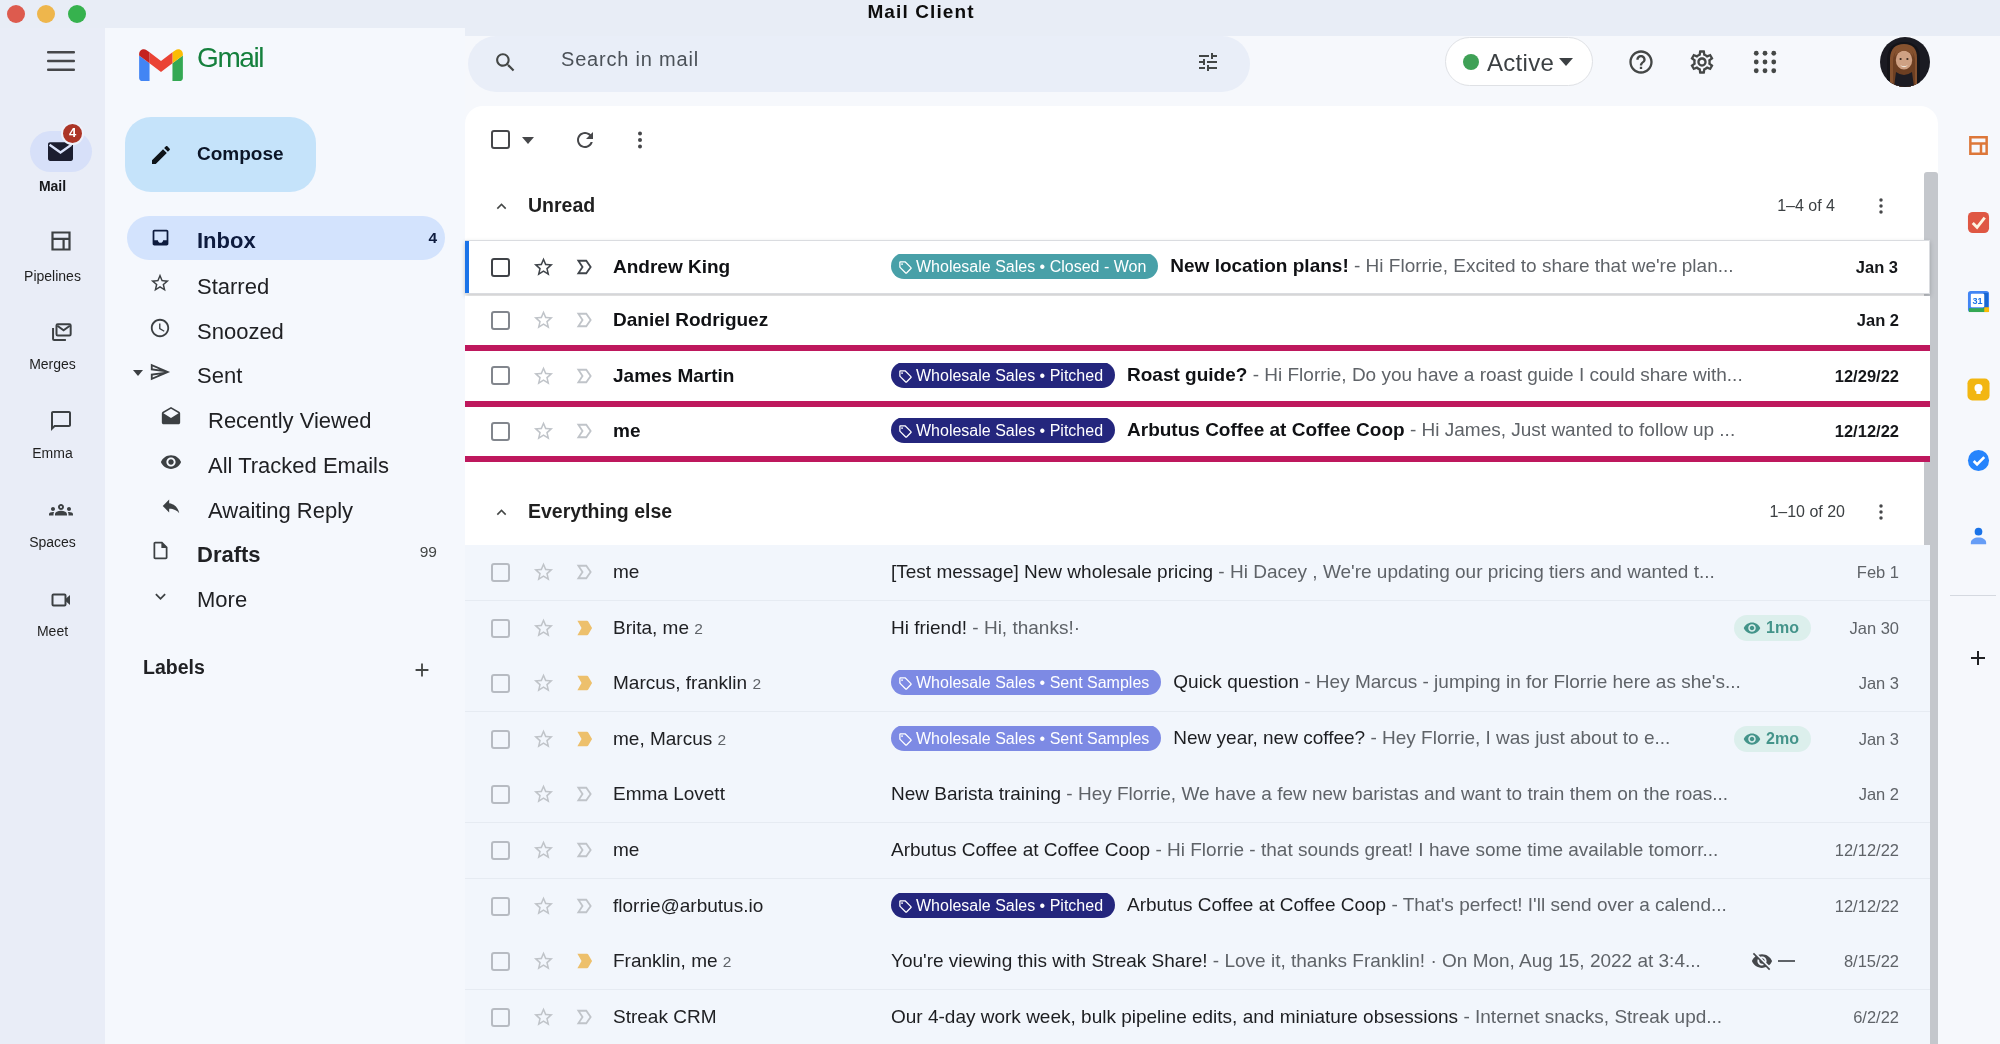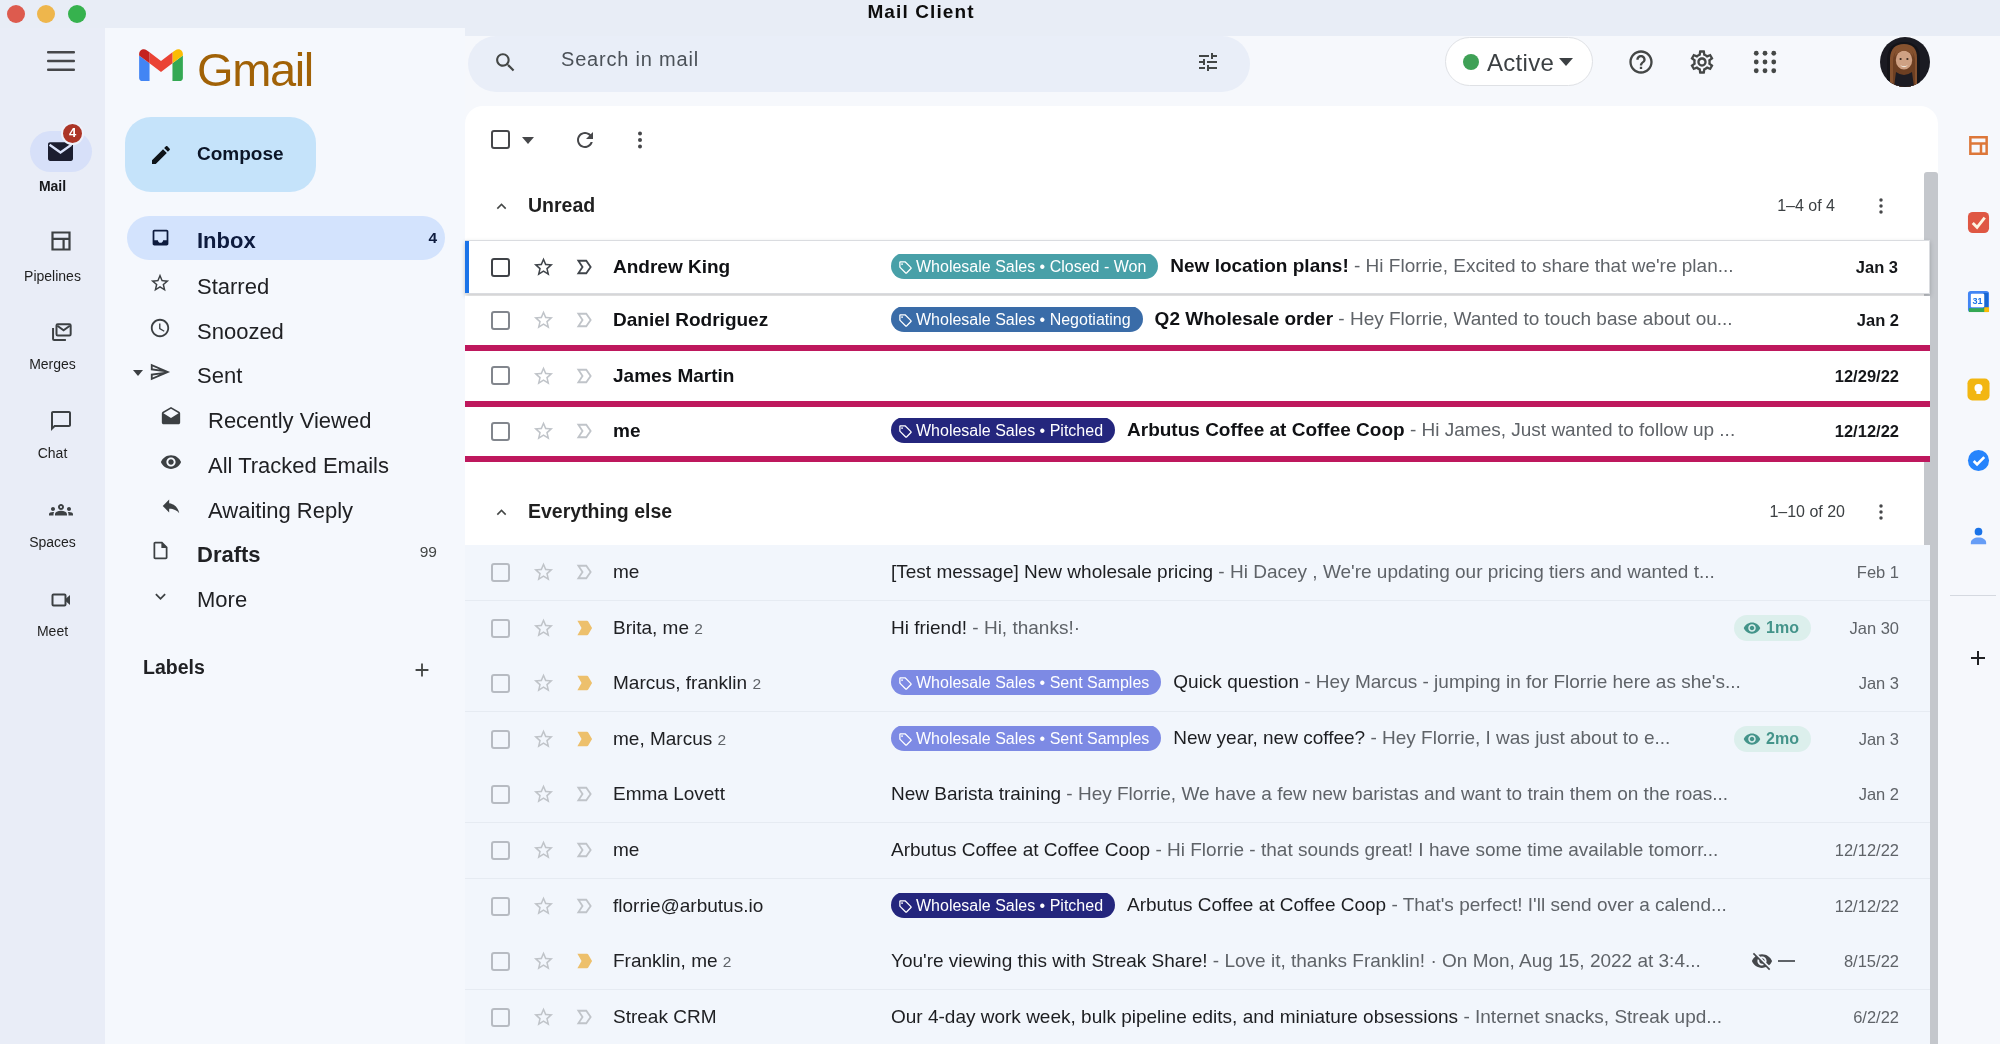--- a/index.html
+++ b/index.html
@@ -92,21 +92,21 @@
       <rect x="7.2" y="3.2" width="13.6" height="10.8" rx="1.2"></rect>
       <path d="M8 4.6l6 4.4 6-4.4"></path>
       <path d="M3.9 6.8v10.4c0 .55.45 1 1 1h11.3"></path>
     </g>
   </svg>
 <div class="rail-label" style="top:356px;">Merges</div>
 
 <svg class="ricon" style="top:409px;" width="24" height="24" viewBox="0 0 24 24">
     <path fill="#3c4043" d="M20 2H4c-1.1 0-1.99.9-1.99 2L2 22l4-4h14c1.1 0 2-.9 2-2V4c0-1.1-.9-2-2-2zm0 14H5.17L4 17.17V4h16v12z"></path>
   </svg>
-<div class="rail-label" style="top:445px;">Chat</div>
+<div class="rail-label" style="top:445px;">Emma</div>
 
 <svg class="ricon" style="top:498px;" width="24" height="24" viewBox="0 0 24 24">
     <path fill="#3c4043" d="M12 12.75c1.63 0 3.07.39 4.24.9 1.08.48 1.76 1.56 1.76 2.73V17.5H6v-1.11c0-1.18.68-2.26 1.76-2.73 1.17-.52 2.61-.91 4.24-.91zM4 13c1.1 0 2-.9 2-2s-.9-2-2-2-2 .9-2 2 .9 2 2 2zm1.13 1.1c-.37-.06-.74-.1-1.13-.1-.99 0-1.93.21-2.78.58C.48 14.9 0 15.62 0 16.43v1.07h4.5v-1.11c0-.83.23-1.61.63-2.29zM20 13c1.1 0 2-.9 2-2s-.9-2-2-2-2 .9-2 2 .9 2 2 2zm4 3.43c0-.81-.48-1.53-1.22-1.85-.85-.37-1.79-.58-2.78-.58-.39 0-.76.04-1.13.1.4.68.63 1.46.63 2.29v1.11H24v-1.07zM12 6c1.66 0 3 1.34 3 3s-1.34 3-3 3-3-1.34-3-3 1.34-3 3-3zm0 2c-.55 0-1 .45-1 1s.45 1 1 1 1-.45 1-1-.45-1-1-1z"></path>
   </svg>
 <div class="rail-label" style="top:534px;">Spaces</div>
 
 <svg class="ricon" style="top:588px;" width="24" height="24" viewBox="0 0 24 24">
     <path fill="none" stroke="#3c4043" stroke-width="2" d="M4.5 6.5h11a1 1 0 0 1 1 1v9a1 1 0 0 1-1 1h-11a1 1 0 0 1-1-1v-9a1 1 0 0 1 1-1z"></path>
     <path fill="#3c4043" d="M16.5 11l4.5-4v10l-4.5-4z"></path>
   </svg>
@@ -114,21 +114,21 @@
 
 <div id="drawer"></div>
 
 <svg class="abs" style="left:139px; top:46px;" width="44" height="35" viewBox="0 0 87.5 70">
 <path fill="#4285f4" d="M6.25 70h14.58V34.58L0 18.96v44.79C0 67.2 2.8 70 6.25 70z"></path>
 <path fill="#34a853" d="M66.67 70h14.58c3.46 0 6.25-2.8 6.25-6.25V18.96L66.67 34.58z"></path>
 <path fill="#fbbc04" d="M66.67 12.71v21.87L87.5 18.96v-3.12c0-7.73-8.82-12.14-15-7.5z"></path>
 <path fill="#ea4335" d="M20.83 34.58V12.71L43.75 29.9 66.67 12.71v21.87L43.75 51.77z"></path>
 <path fill="#c5221f" d="M0 15.83v3.12l20.83 15.62V12.71L15 8.33C8.82 3.7 0 8.1 0 15.83z"></path>
 </svg>
-<div class="abs" style="left:197px; top:42px; font-size:47px; color:#a16207; letter-spacing:-1.4px;">Gmail</div>
+<div class="abs" style="left:197px; top:42px; font-size:28px; color:#15803d; letter-spacing:-1.4px;">Gmail</div>
 
 <div class="abs" style="left:125px; top:117px; width:191px; height:75px; border-radius:26px; background:#c5e3fa;"></div>
 <svg class="abs" style="left:149px; top:143px;" width="24" height="24" viewBox="0 0 24 24">
     <path fill="#0f1419" d="M3 17.25V21h3.75L17.81 9.94l-3.75-3.75L3 17.25zM20.71 7.04c.39-.39.39-1.02 0-1.41l-2.34-2.34c-.39-.39-1.02-.39-1.41 0l-1.83 1.83 3.75 3.75 1.83-1.83z"></path>
   </svg>
 <div class="abs" style="left:197px; top:143px; font-size:19px; font-weight:600; color:#0b1527;">Compose</div>
 
 <div class="abs" style="left:127px; top:216px; width:318px; height:44px; border-radius:22px; background:#d3e3fd;"></div>
 <svg class="abs" style="left:150px; top:227px;" width="21" height="21" viewBox="0 0 24 24">
     <path fill="#0d1b3e" d="M19 3H4.99c-1.1 0-1.98.9-1.98 2L3 19c0 1.1.89 2 1.99 2H19c1.1 0 2-.9 2-2V5c0-1.1-.9-2-2-2zm0 12h-4c0 1.66-1.34 3-3 3s-3-1.34-3-3H5V5h14v10z"></path>
@@ -290,35 +290,35 @@
 </div>
 <div class="row unread" style="top:295.5px;">
   <div class="cb"></div>
   <svg class="rs" style="left:67px;" width="23" height="23" viewBox="0 0 24 24">
       <path fill="#c0c4c9" d="M22 9.24l-7.19-.62L12 2 9.19 8.63 2 9.24l5.46 4.73L5.82 21 12 17.27 18.18 21l-1.63-7.03L22 9.24zM12 15.4l-3.76 2.27 1-4.28-3.32-2.88 4.38-.38L12 6.1l1.71 4.04 4.38.38-3.32 2.88 1 4.28L12 15.4z"></path>
     </svg>
   <svg class="rs" style="left:108px;" width="23" height="23" viewBox="0 0 24 24">
       <path fill="none" stroke="#c0c4c9" stroke-width="1.9" d="M13.83 5.5H5.6l4.33 6.5-4.33 6.5h8.23L18.4 12l-4.57-6.5z"></path>
     </svg>
   <div class="sender">Daniel Rodriguez</div>
-  <div class="mid"><span class="pill" style="background:#3a6ca8;"><svg width="15" height="15" viewBox="0 0 24 24">
+  <div class="date">Jan 2</div>
+</div>
+<div class="row unread" style="top:351px;">
+  <div class="cb"></div>
+  <svg class="rs" style="left:67px;" width="23" height="23" viewBox="0 0 24 24">
+      <path fill="#c0c4c9" d="M22 9.24l-7.19-.62L12 2 9.19 8.63 2 9.24l5.46 4.73L5.82 21 12 17.27 18.18 21l-1.63-7.03L22 9.24zM12 15.4l-3.76 2.27 1-4.28-3.32-2.88 4.38-.38L12 6.1l1.71 4.04 4.38.38-3.32 2.88 1 4.28L12 15.4z"></path>
+    </svg>
+  <svg class="rs" style="left:108px;" width="23" height="23" viewBox="0 0 24 24">
+      <path fill="none" stroke="#c0c4c9" stroke-width="1.9" d="M13.83 5.5H5.6l4.33 6.5-4.33 6.5h8.23L18.4 12l-4.57-6.5z"></path>
+    </svg>
+  <div class="sender">James Martin</div>
+  <div class="mid"><span class="pill" style="background:#24267d;"><svg width="15" height="15" viewBox="0 0 24 24">
           <path fill="#fff" d="M21.41 11.58l-9-9C12.05 2.22 11.55 2 11 2H4c-1.1 0-2 .9-2 2v7c0 .55.22 1.05.59 1.42l9 9c.36.36.86.58 1.41.58.55 0 1.05-.22 1.41-.59l7-7c.37-.36.59-.86.59-1.41 0-.55-.23-1.06-.59-1.42zM13 20.01L4 11V4h7v-.01l9 9-7 7.02z"></path>
           <circle cx="6.5" cy="6.5" r="1.5" fill="#fff"></circle>
-        </svg>Wholesale Sales • Negotiating</span><span class="subj">Q2 Wholesale order</span> - Hey Florrie, Wanted to touch base about ou...</div>
-  <div class="date">Jan 2</div>
-</div>
-<div class="row unread" style="top:351px;">
-  <div class="cb"></div>
-  <svg class="rs" style="left:67px;" width="23" height="23" viewBox="0 0 24 24">
-      <path fill="#c0c4c9" d="M22 9.24l-7.19-.62L12 2 9.19 8.63 2 9.24l5.46 4.73L5.82 21 12 17.27 18.18 21l-1.63-7.03L22 9.24zM12 15.4l-3.76 2.27 1-4.28-3.32-2.88 4.38-.38L12 6.1l1.71 4.04 4.38.38-3.32 2.88 1 4.28L12 15.4z"></path>
-    </svg>
-  <svg class="rs" style="left:108px;" width="23" height="23" viewBox="0 0 24 24">
-      <path fill="none" stroke="#c0c4c9" stroke-width="1.9" d="M13.83 5.5H5.6l4.33 6.5-4.33 6.5h8.23L18.4 12l-4.57-6.5z"></path>
-    </svg>
-  <div class="sender">James Martin</div>
+        </svg>Wholesale Sales • Pitched</span><span class="subj">Roast guide?</span> - Hi Florrie, Do you have a roast guide I could share with...</div>
   <div class="date">12/29/22</div>
 </div>
 <div class="row unread" style="top:406.5px;">
   <div class="cb"></div>
   <svg class="rs" style="left:67px;" width="23" height="23" viewBox="0 0 24 24">
       <path fill="#c0c4c9" d="M22 9.24l-7.19-.62L12 2 9.19 8.63 2 9.24l5.46 4.73L5.82 21 12 17.27 18.18 21l-1.63-7.03L22 9.24zM12 15.4l-3.76 2.27 1-4.28-3.32-2.88 4.38-.38L12 6.1l1.71 4.04 4.38.38-3.32 2.88 1 4.28L12 15.4z"></path>
     </svg>
   <svg class="rs" style="left:108px;" width="23" height="23" viewBox="0 0 24 24">
       <path fill="none" stroke="#c0c4c9" stroke-width="1.9" d="M13.83 5.5H5.6l4.33 6.5-4.33 6.5h8.23L18.4 12l-4.57-6.5z"></path>
     </svg>

